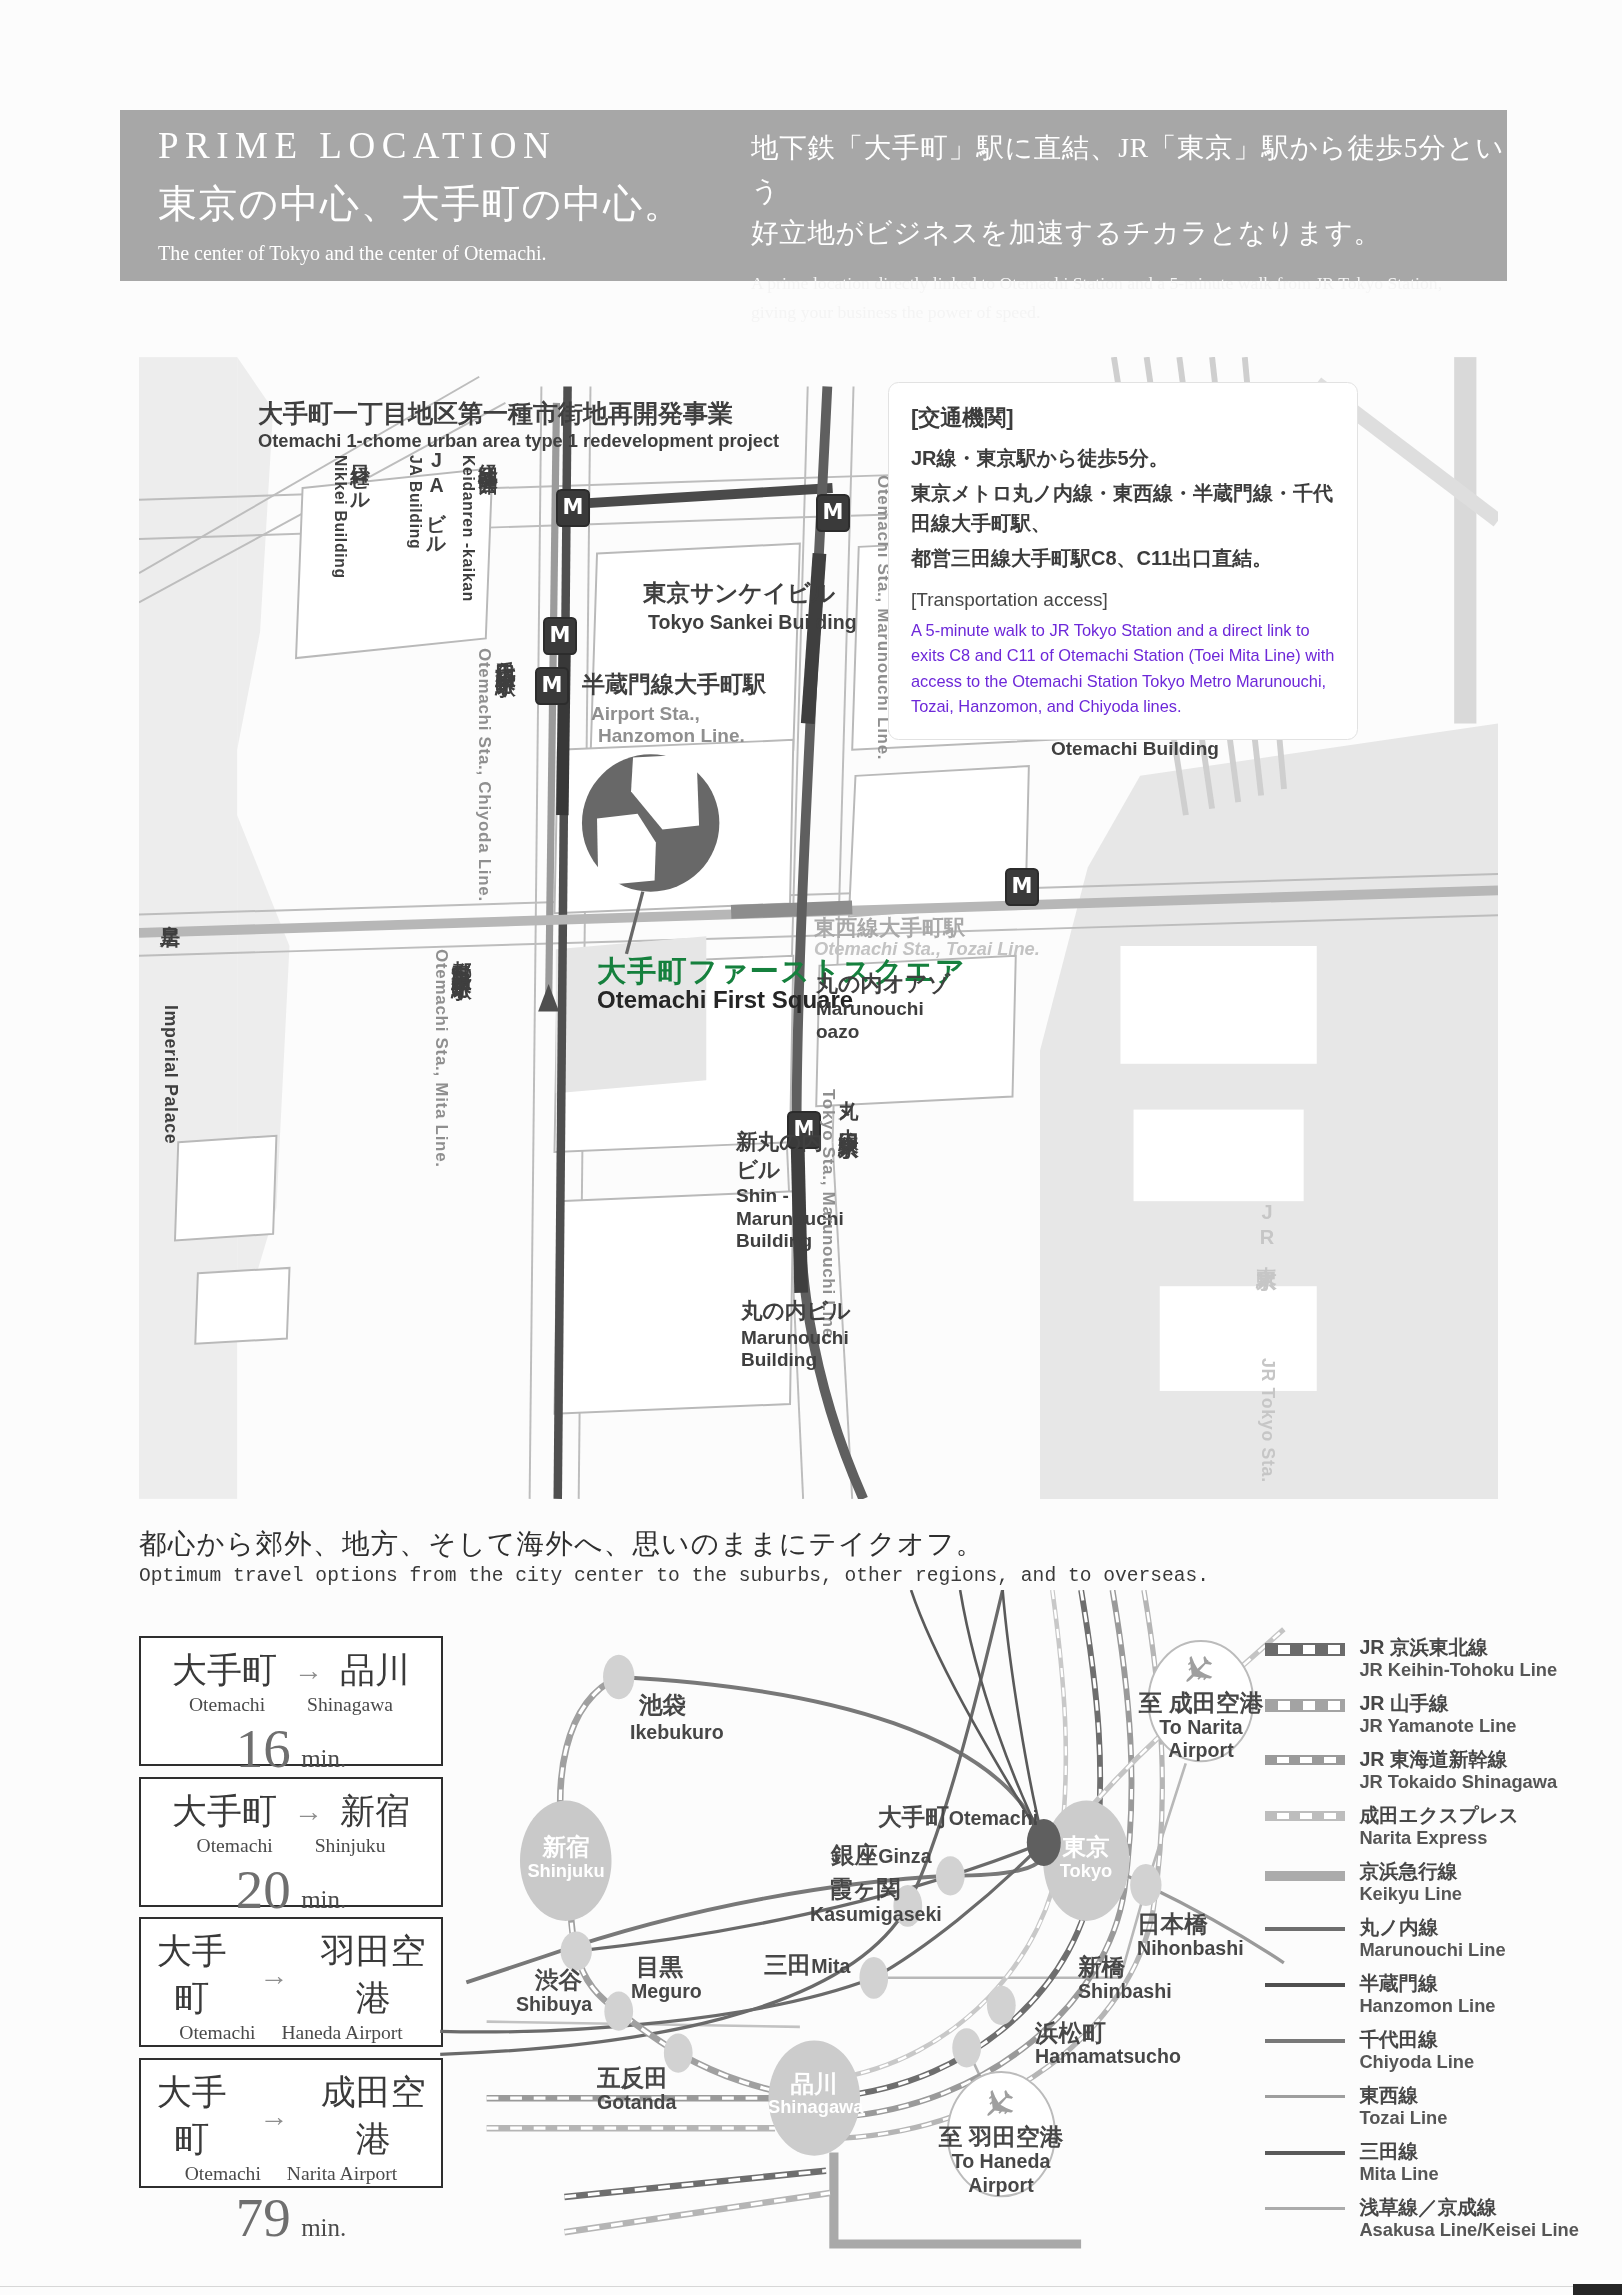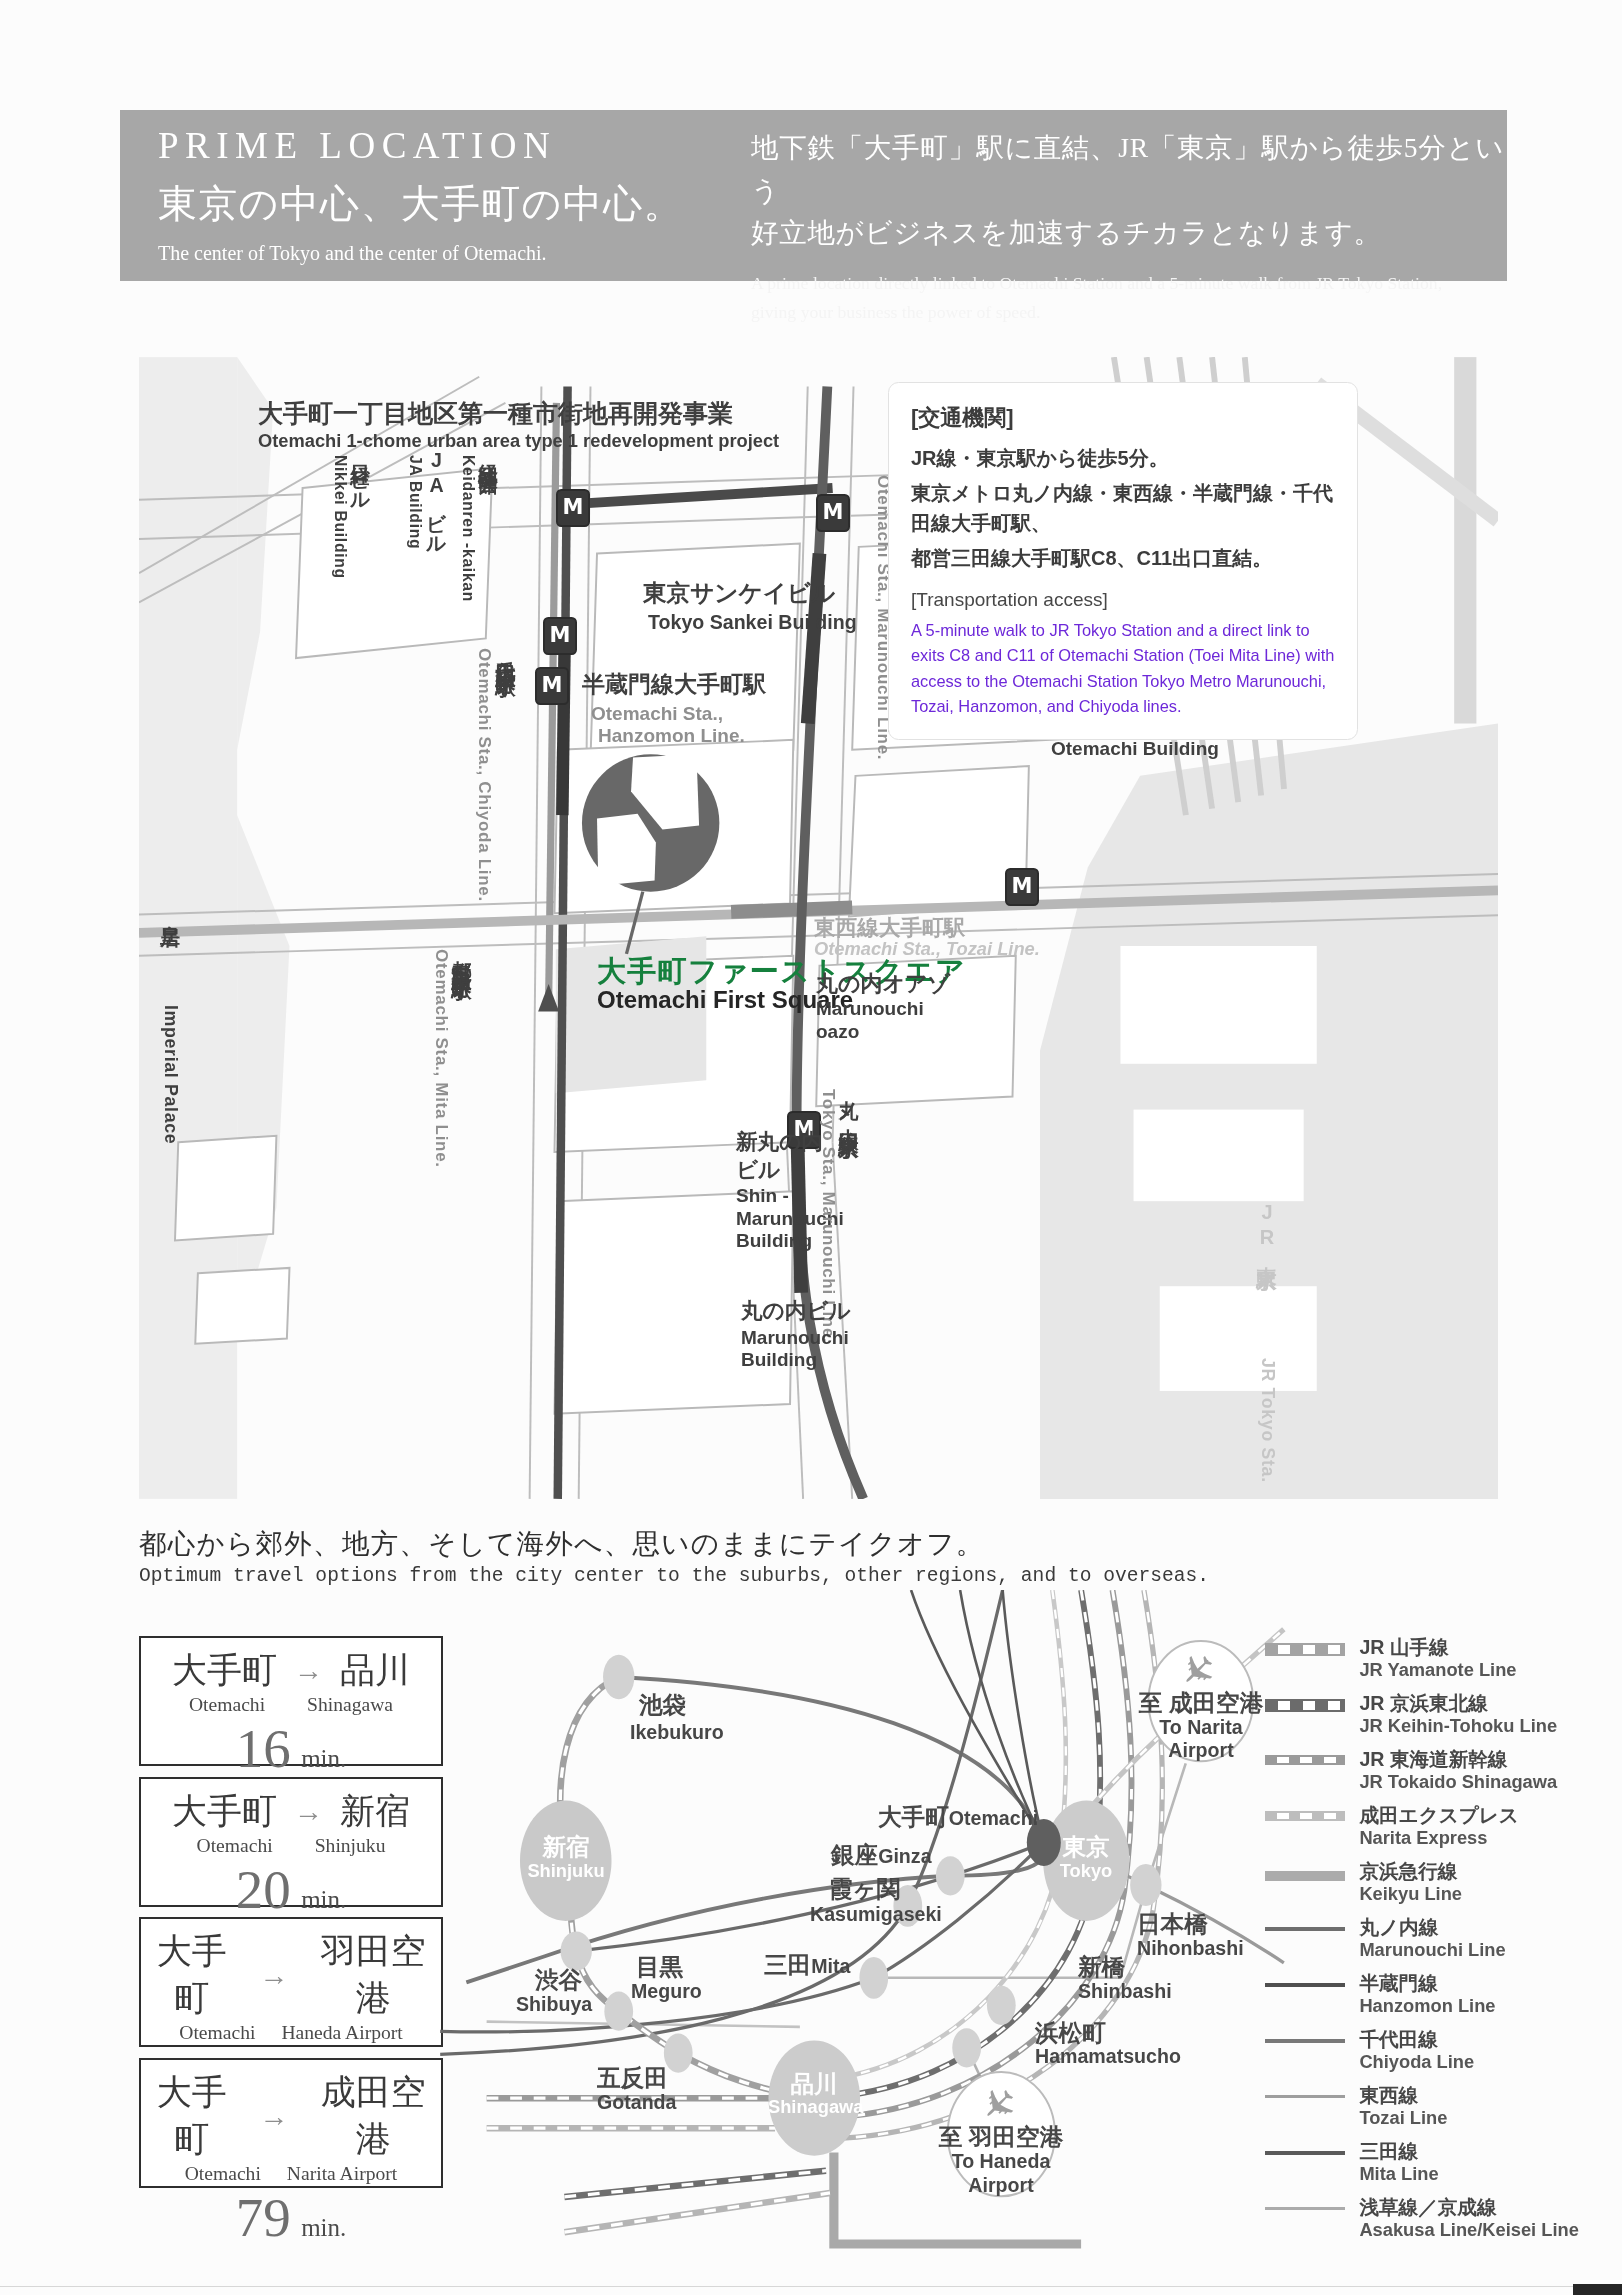--- a/index.html
+++ b/index.html
@@ -176,21 +176,21 @@
     <div class="mlab vjp" style="left:209px;top:92px;font-size:19.6px;">日経ビル</div>
     <div class="mlab ven" style="left:266px;top:98px;font-size:15.7px;">JA Building</div>
     <div class="mlab vjp" style="left:285px;top:92px;font-size:19.6px;">JAビル</div>
     <div class="mlab ven" style="left:319px;top:98px;font-size:15.7px;">Keidanren -kaikan</div>
     <div class="mlab vjp" style="left:337px;top:92px;font-size:19.6px;">経団連会館</div>
 
     <div class="mlab" style="left:504px;top:222px;font-size:23.6px;">東京サンケイビル</div>
     <div class="mlab" style="left:509px;top:254px;font-size:19.6px;">Tokyo Sankei Building</div>
 
     <div class="mlab" style="left:443px;top:314px;font-size:23px;">半蔵門線大手町駅</div>
-    <div class="mlab g1" style="left:452px;top:346px;font-size:19px;">Otemachi Sta.,</div>
+    <div class="mlab g1" style="left:452px;top:346px;font-size:19px;">Airport Sta.,</div>
     <div class="mlab g1" style="left:452px;top:368px;font-size:19px;margin-left:7px;">Hanzomon Line.</div>
 
     <div class="mlab" style="left:912px;top:301px;font-size:23px;">アーバンネット</div>
     <div class="mlab" style="left:912px;top:329px;font-size:23px;">大手町ビル</div>
     <div class="mlab" style="left:912px;top:359px;font-size:19px;">Urbannet</div>
     <div class="mlab" style="left:912px;top:381px;font-size:19px;">Otemachi Building</div>
 
     <div class="mlab ven g1" style="left:335px;top:291px;font-size:17px;">Otemachi Sta., Chiyoda Line.</div>
     <div class="mlab vjp" style="left:355px;top:287px;font-size:20px;">千代田線大手町駅</div>
 
@@ -404,31 +404,31 @@
     <div class="nlab nen" style="left:1193px;top:126px;transform:translateX(-50%);">To Narita</div>
     <div class="nlab nen" style="left:1193px;top:149px;transform:translateX(-50%);">Airport</div>
     <span class="plane" style="left:972px;top:489px;">✈</span>
     <div class="nlab njp" style="left:993px;top:531px;transform:translateX(-50%);">至 羽田空港</div>
     <div class="nlab nen" style="left:993px;top:560px;transform:translateX(-50%);">To Haneda</div>
     <div class="nlab nen" style="left:993px;top:584px;transform:translateX(-50%);">Airport</div>
   </div>
 
   <div id="legend">
     <div class="litem">
+      <div class="lsample rail rl-b"></div>
+      <div class="ltxt">
+          <div class="jp">JR 京浜東北線</div>
+          <div class="en">JR Keihin-Tohoku Line</div>
+        </div>
+    </div>
+    <div class="litem">
       <div class="lsample rail rl-a"></div>
       <div class="ltxt">
           <div class="jp">JR 山手線</div>
           <div class="en">JR Yamanote Line</div>
-        </div>
-    </div>
-    <div class="litem">
-      <div class="lsample rail rl-b"></div>
-      <div class="ltxt">
-          <div class="jp">JR 京浜東北線</div>
-          <div class="en">JR Keihin-Tohoku Line</div>
         </div>
     </div>
     <div class="litem">
       <div class="lsample rail rl-c"></div>
       <div class="ltxt">
           <div class="jp">JR 東海道新幹線</div>
           <div class="en">JR Tokaido Shinagawa</div>
         </div>
     </div>
     <div class="litem">

